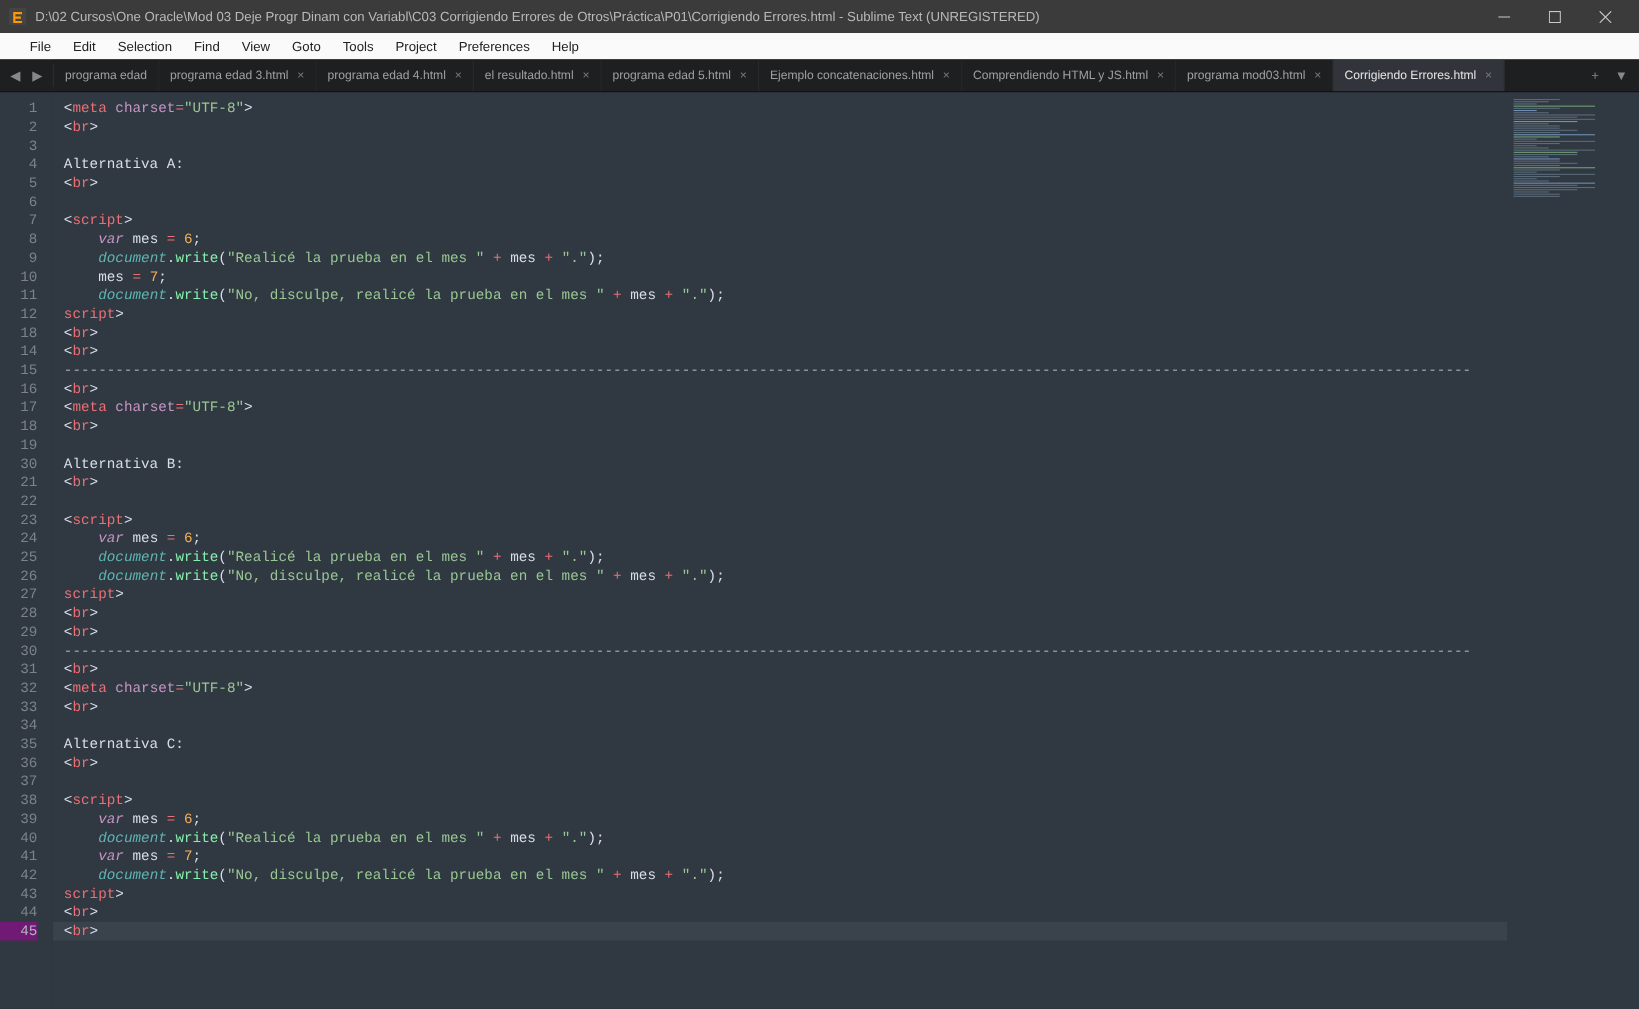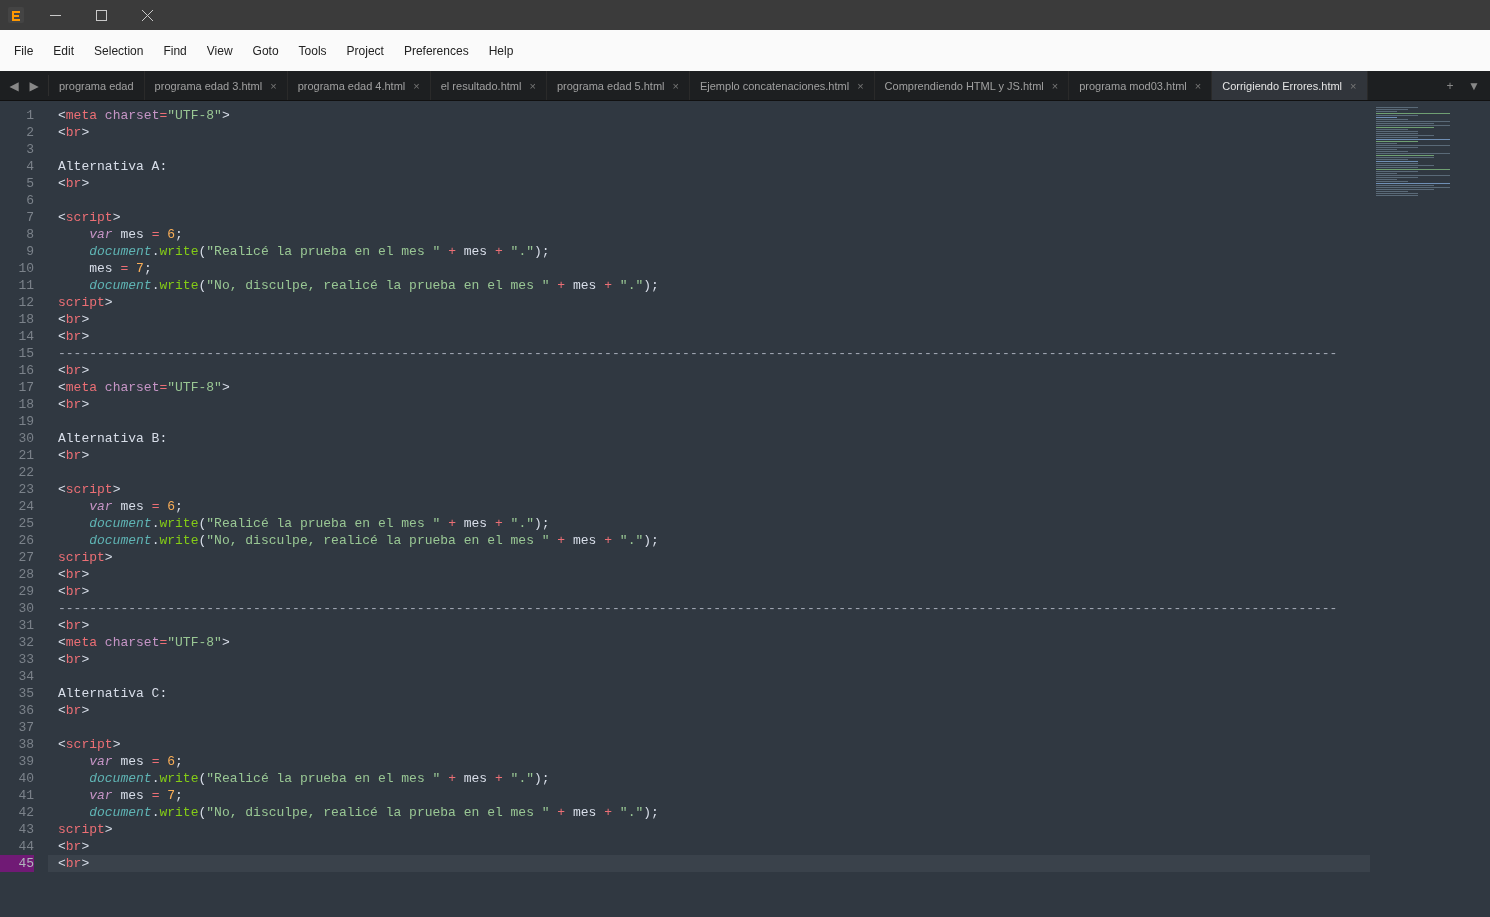--- a/index.html
+++ b/index.html
@@ -38,25 +38,25 @@
 .winbtns { display: flex; gap: 0; }
 .winbtn {
   width: 46px; height: 30px;
   display: flex; align-items: center; justify-content: center;
   color: #c9c9c9;
 }
 .winbtn svg { width: 11px; height: 11px; }
 
 
 .menubar {
-  height: 41px;
+  height: 24px;
   background: #fafafa;
   display: flex;
   align-items: center;
-  padding: 0 4px;
+  padding: 0 17px;
   font-size: 12px;
   color: #222;
 }
 .menubar .mitem {
   padding: 3px 10px;
 }
 
 
 .tabbar {
   height: 30px;
@@ -170,34 +170,35 @@
 .t-punct { color: #d8dee9; }
 .t-tag   { color: #ec6f75; }
 .t-attr  { color: #c695c6; }
 .t-str   { color: #99c794; }
 .t-text  { color: #d8dee9; }
 .t-var   { color: #c695c6; font-style: italic; }
 .t-name  { color: #d8dee9; }
 .t-op    { color: #ec6f75; }
 .t-num   { color: #f9ae58; }
 .t-obj   { color: #5fb4b4; font-style: italic; }
-.t-func  { color: #84cc16; }
+.t-func  { color: #86efac; }
 .t-comment { color: #a6acb9; }
 
 </style>
 </head>
 <body>
 
 <div class="titlebar">
   <span class="icon">
     <svg viewBox="0 0 16 16">
         <rect width="16" height="16" fill="#444" rx="2"></rect>
         <path d="M4 4 h8 v2 h-6 v2 h5 v2 h-5 v2 h6 v2 h-8 z" fill="#ff9800"></path>
       </svg>
   </span>
+  <span class="title">D:\02 Cursos\One Oracle\Mod 03 Deje Progr Dinam con Variabl\C03 Corrigiendo Errores de Otros\Práctica\P01\Corrigiendo Errores.html - Sublime Text (UNREGISTERED)</span>
   <div class="winbtns">
     <div class="winbtn">
       <svg viewBox="0 0 11 11">
           <path d="M0 5.5 H11" stroke="currentColor" stroke-width="1"></path>
         </svg>
     </div>
     <div class="winbtn">
       <svg viewBox="0 0 11 11">
           <rect x="0.5" y="0.5" width="10" height="10" fill="none" stroke="currentColor" stroke-width="1"></rect>
         </svg>

